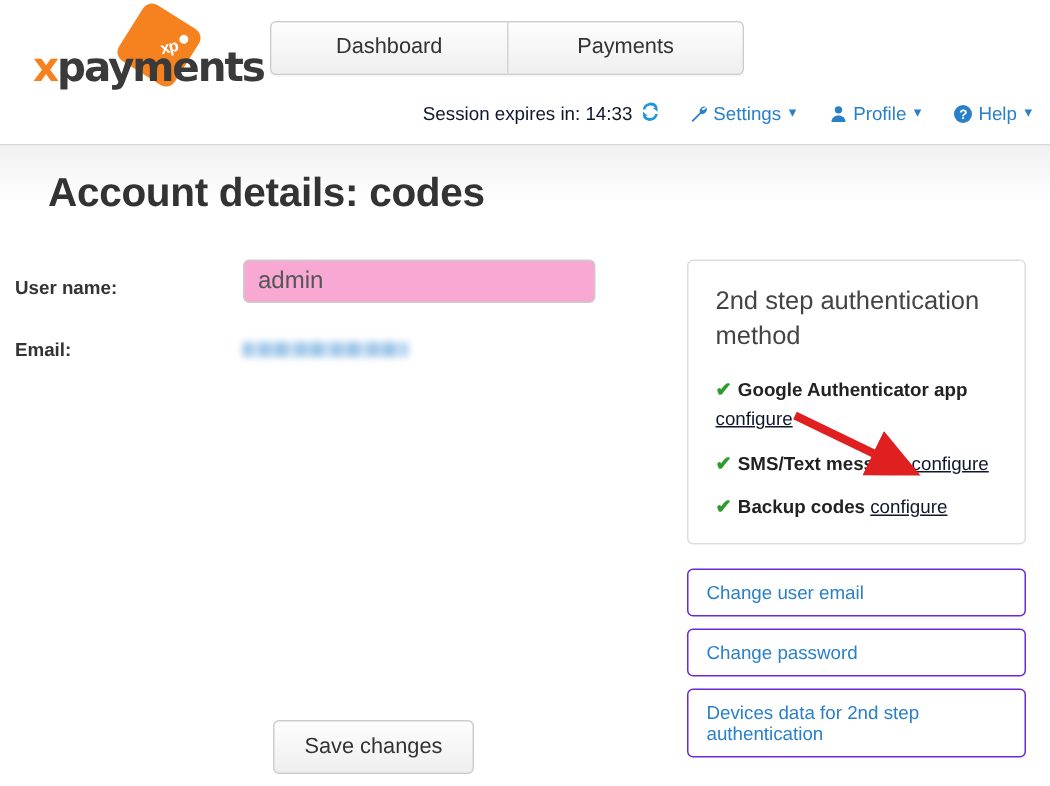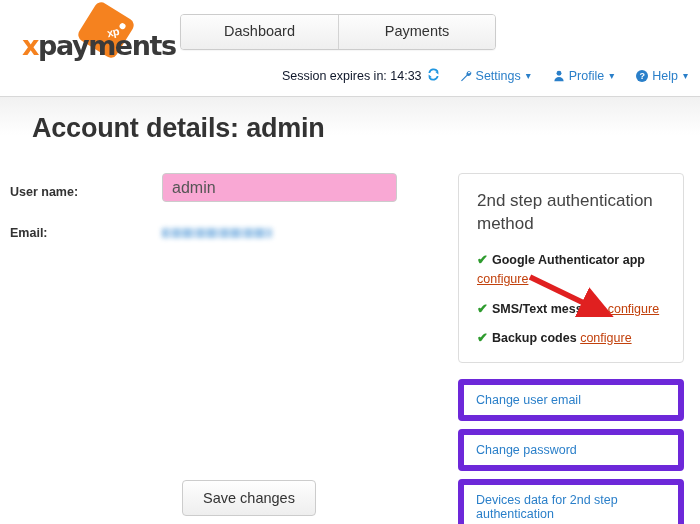--- a/index.html
+++ b/index.html
@@ -224,30 +224,30 @@
     margin-bottom: 9px;
   }
   .auth-item:last-child { margin-bottom: 0; }
   .chk {
     color: #2e9b2e;
     font-weight: bold;
     margin-right: 4px;
     font-size: 13px;
   }
   .cfg {
-    color: #c2410c;
+    color: #0f172a;
     text-decoration: underline;
     font-weight: normal;
     cursor: pointer;
   }
 
   
   .list-group { margin-top: 16px; }
   .list-item {
-    border: 6px solid #6d28d9;
+    border: 1px solid #6d28d9;
     border-radius: 4px;
     background: #ffffff;
     padding: 8px 12px;
     margin-bottom: 8px;
     font-size: 12.5px;
     color: #2a7fc9;
     cursor: pointer;
   }
   .list-item:last-child { margin-bottom: 0; }
 
@@ -334,21 +334,21 @@
         <span>Help</span>
         <span class="caret">▾</span>
       </div>
     </div>
   </div>
 
   <div class="subband"></div>
 
   <div class="content">
 
-    <h1 class="page-title">Account details: admin</h1>
+    <h1 class="page-title">Account details: codes</h1>
 
     <div class="cols">
 
       <div class="col-left">
 
         <div class="form-row">
           <div class="form-label">User name:</div>
           <input class="text-input" type="text" value="admin" style="">
         </div>
 

